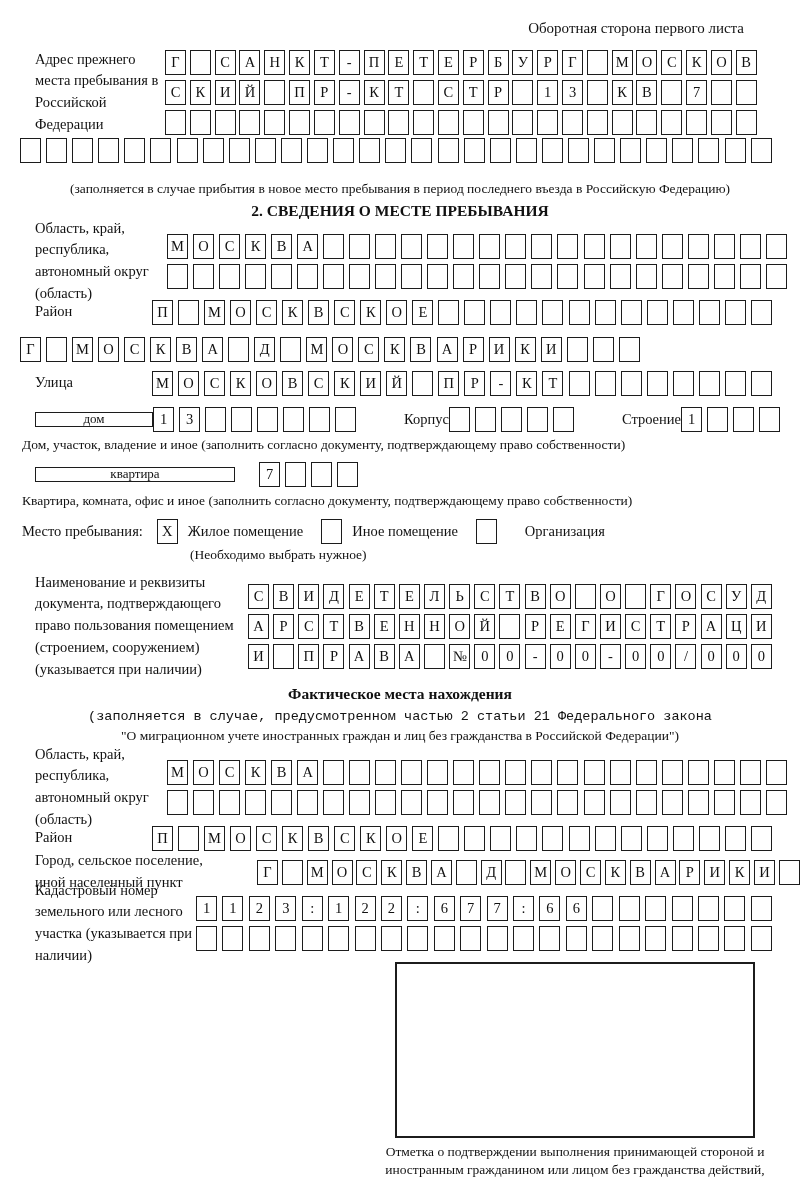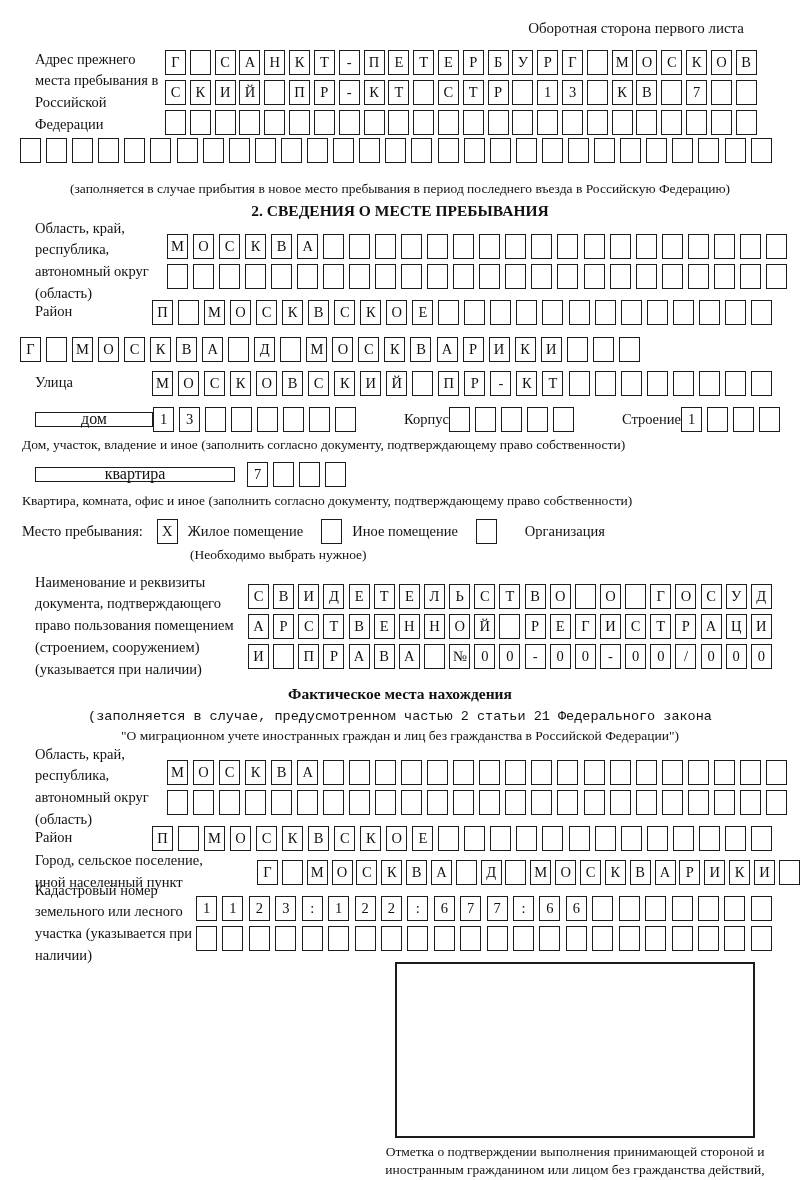--- a/index.html
+++ b/index.html
@@ -37,27 +37,27 @@
   .fullrow { margin:4px 0 0 20px; }
   .center-note { text-align:center; font-size:13.5px; height:18px; margin-top:18px; }
   .section-title { text-align:center; font-weight:bold; font-size:15.5px; height:20px; margin-top:3px; }
 
   .h84 { height:84px; } .h74 { height:74px;gap:15px; } .h28 { height:28px; }
   .h40 { height:40px; } .h34 { height:34px; } .h112 { height:112px; } .h62 { height:62px;font-family:Liberation Serif, serif; }
 
   .house-row { display:flex; align-items:center; justify-content:space-between;
                margin:7px 20px 0 35px; height:30px; }
   .labelbox { box-sizing:border-box; border:1.6px solid #1c1c1c; height:15px;
-              display:flex; align-items:center; justify-content:center; font-size:16px; }
+              display:flex; align-items:center; justify-content:center; font-size:13px; }
   .housebox { width:325px; }
   .aptbox  { width:200px; }
   .hcells { display:flex; gap:5px; }
   .inline-lb { font-size:14.5px; white-space:nowrap;margin-left:48px; }
   .side-note { font-size:13.5px; margin:3px 0 0 22px; height:18px; }
-  .apt-row { display:flex; align-items:center; gap:12px; margin:3px 20px 0 35px; height:32px; }
+  .apt-row { display:flex; align-items:center; gap:24px; margin:3px 20px 0 35px; height:32px; }
 
   .stay-row { display:flex; align-items:center; margin:5px 20px 0 22px; height:30px; font-size:14.5px; }
   .stay-row .cell { margin:0 10px 0 14px; }
   .stay-row .opt-gap { margin-left:18px; }
   .stay-note { font-size:13.5px; margin:1px 0 0 190px; height:18px; }
 
   .fact-note { text-align:center; font-size:13.5px; height:19px; }
 
   .stamp-box { box-sizing:border-box; margin:8px 0 0 395px; width:360px; height:176px;
                border:2px solid #1c1c1c; background:#fff; }

